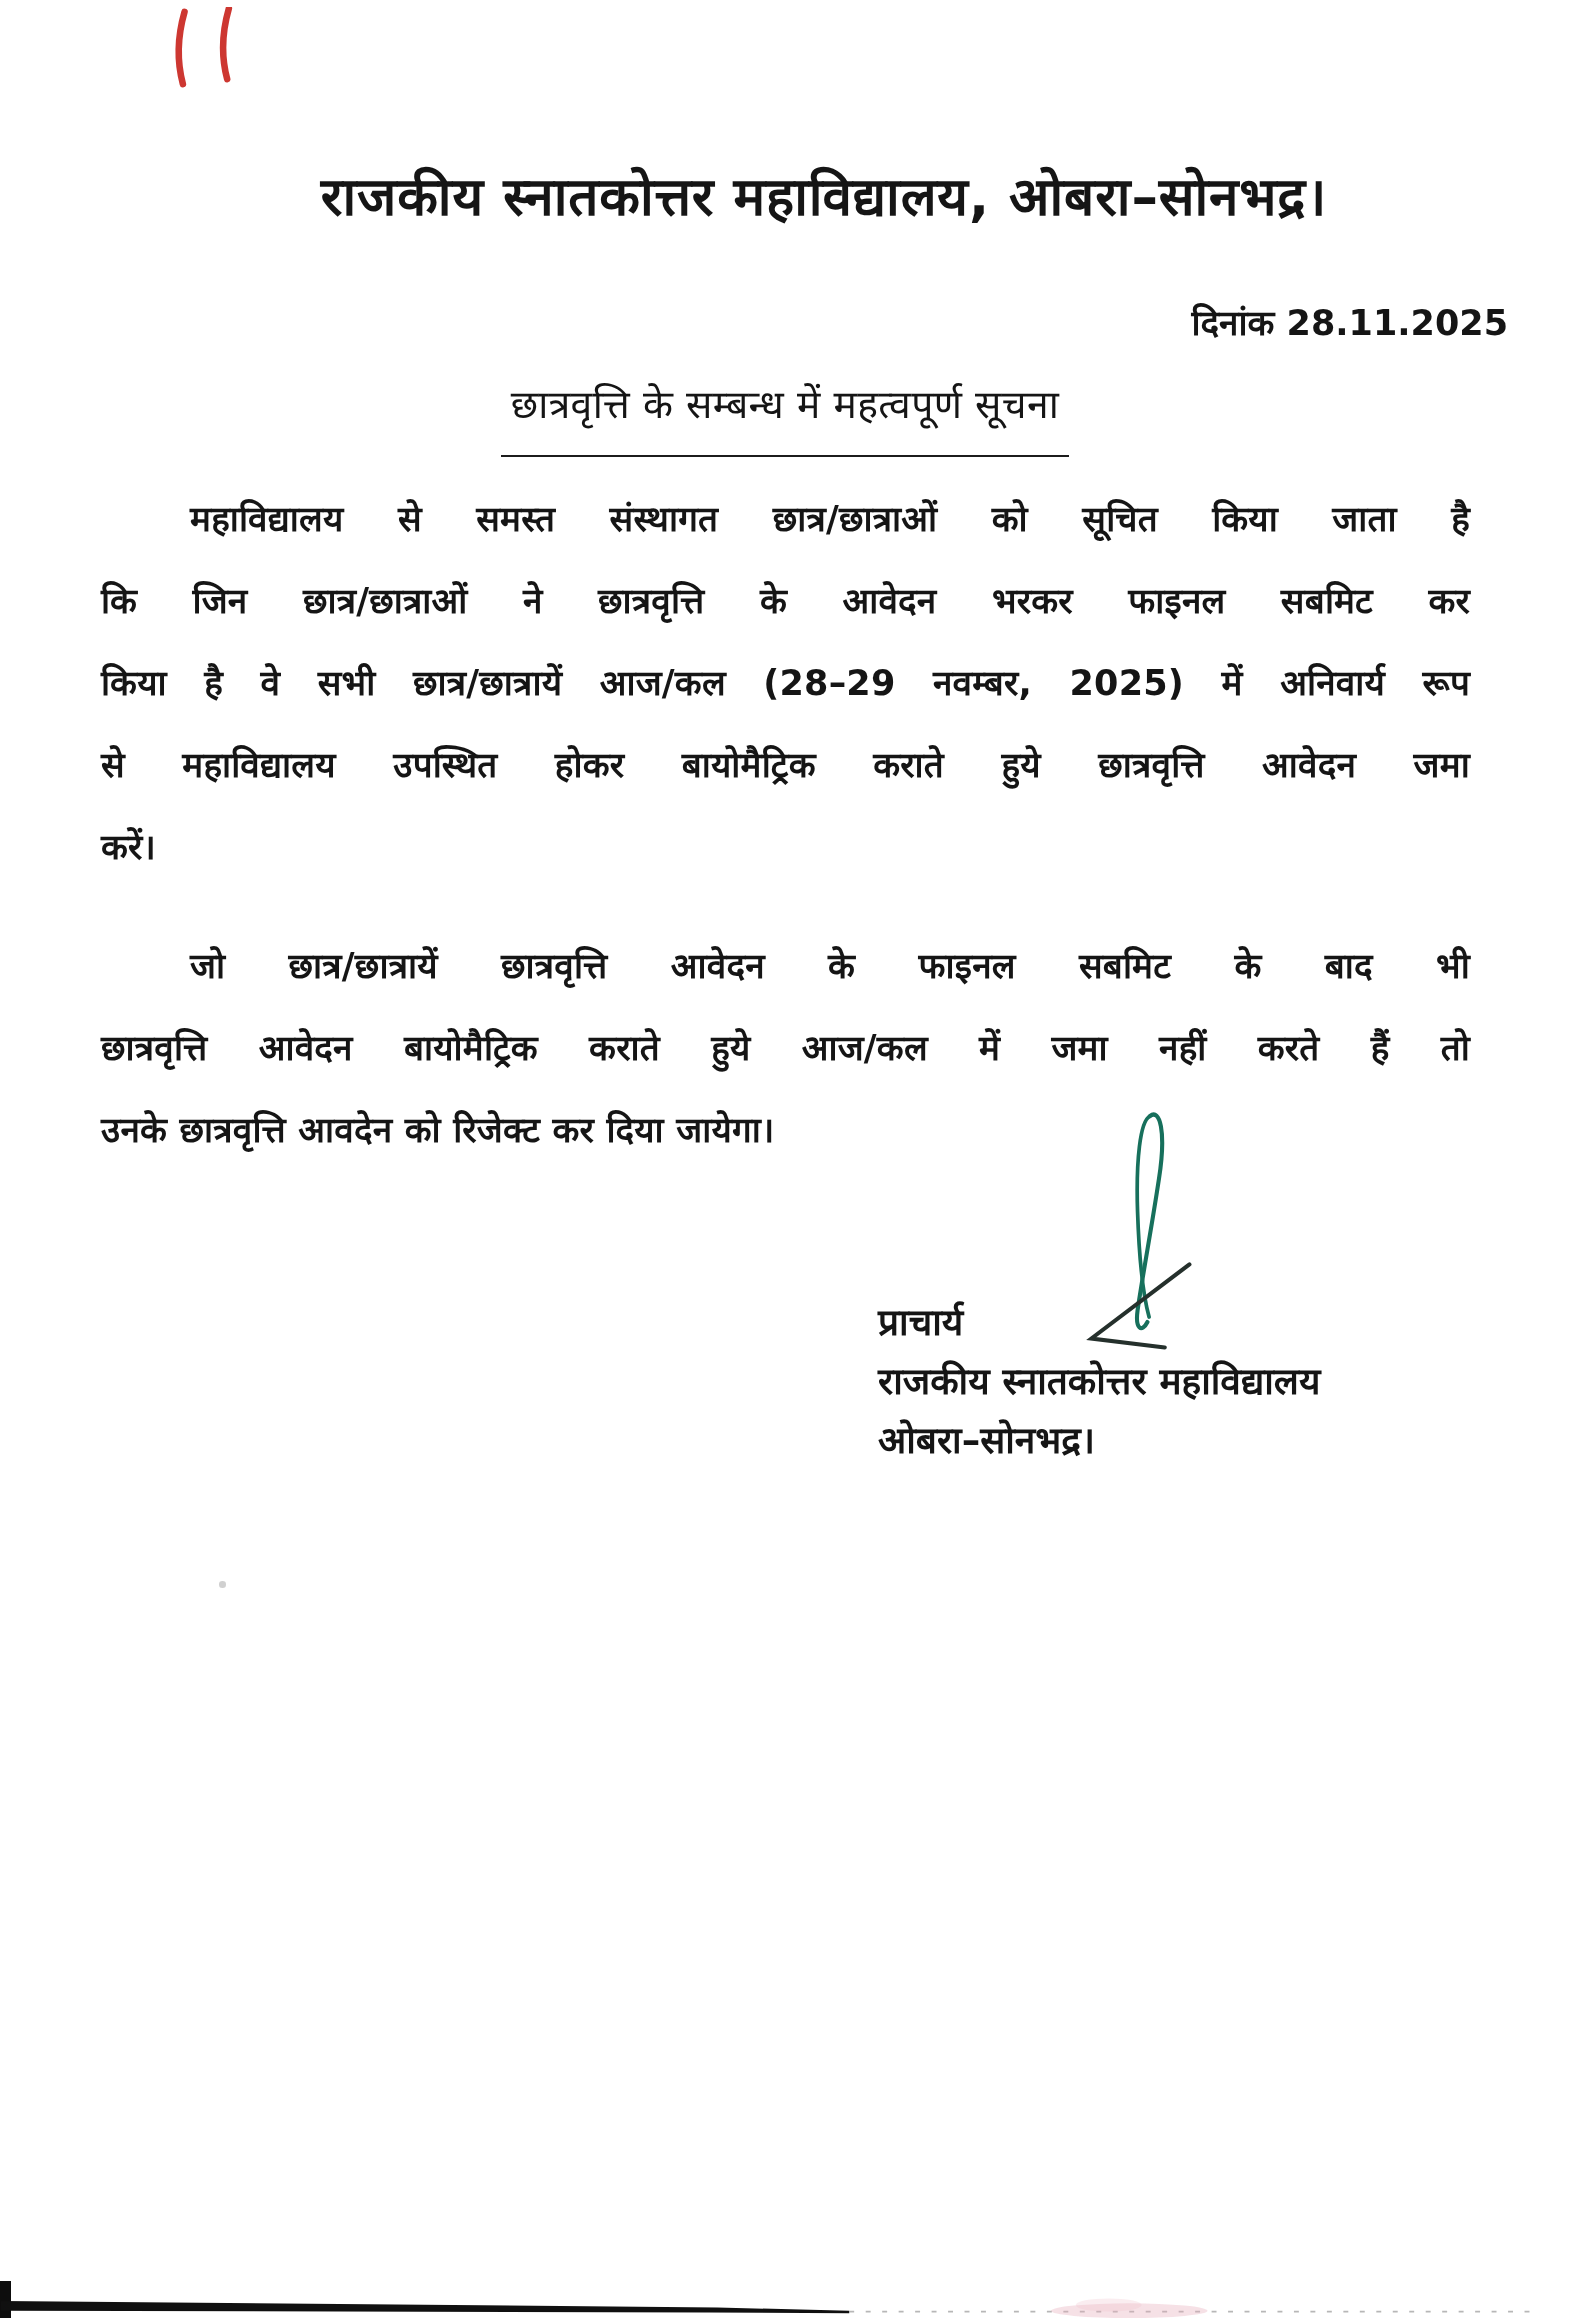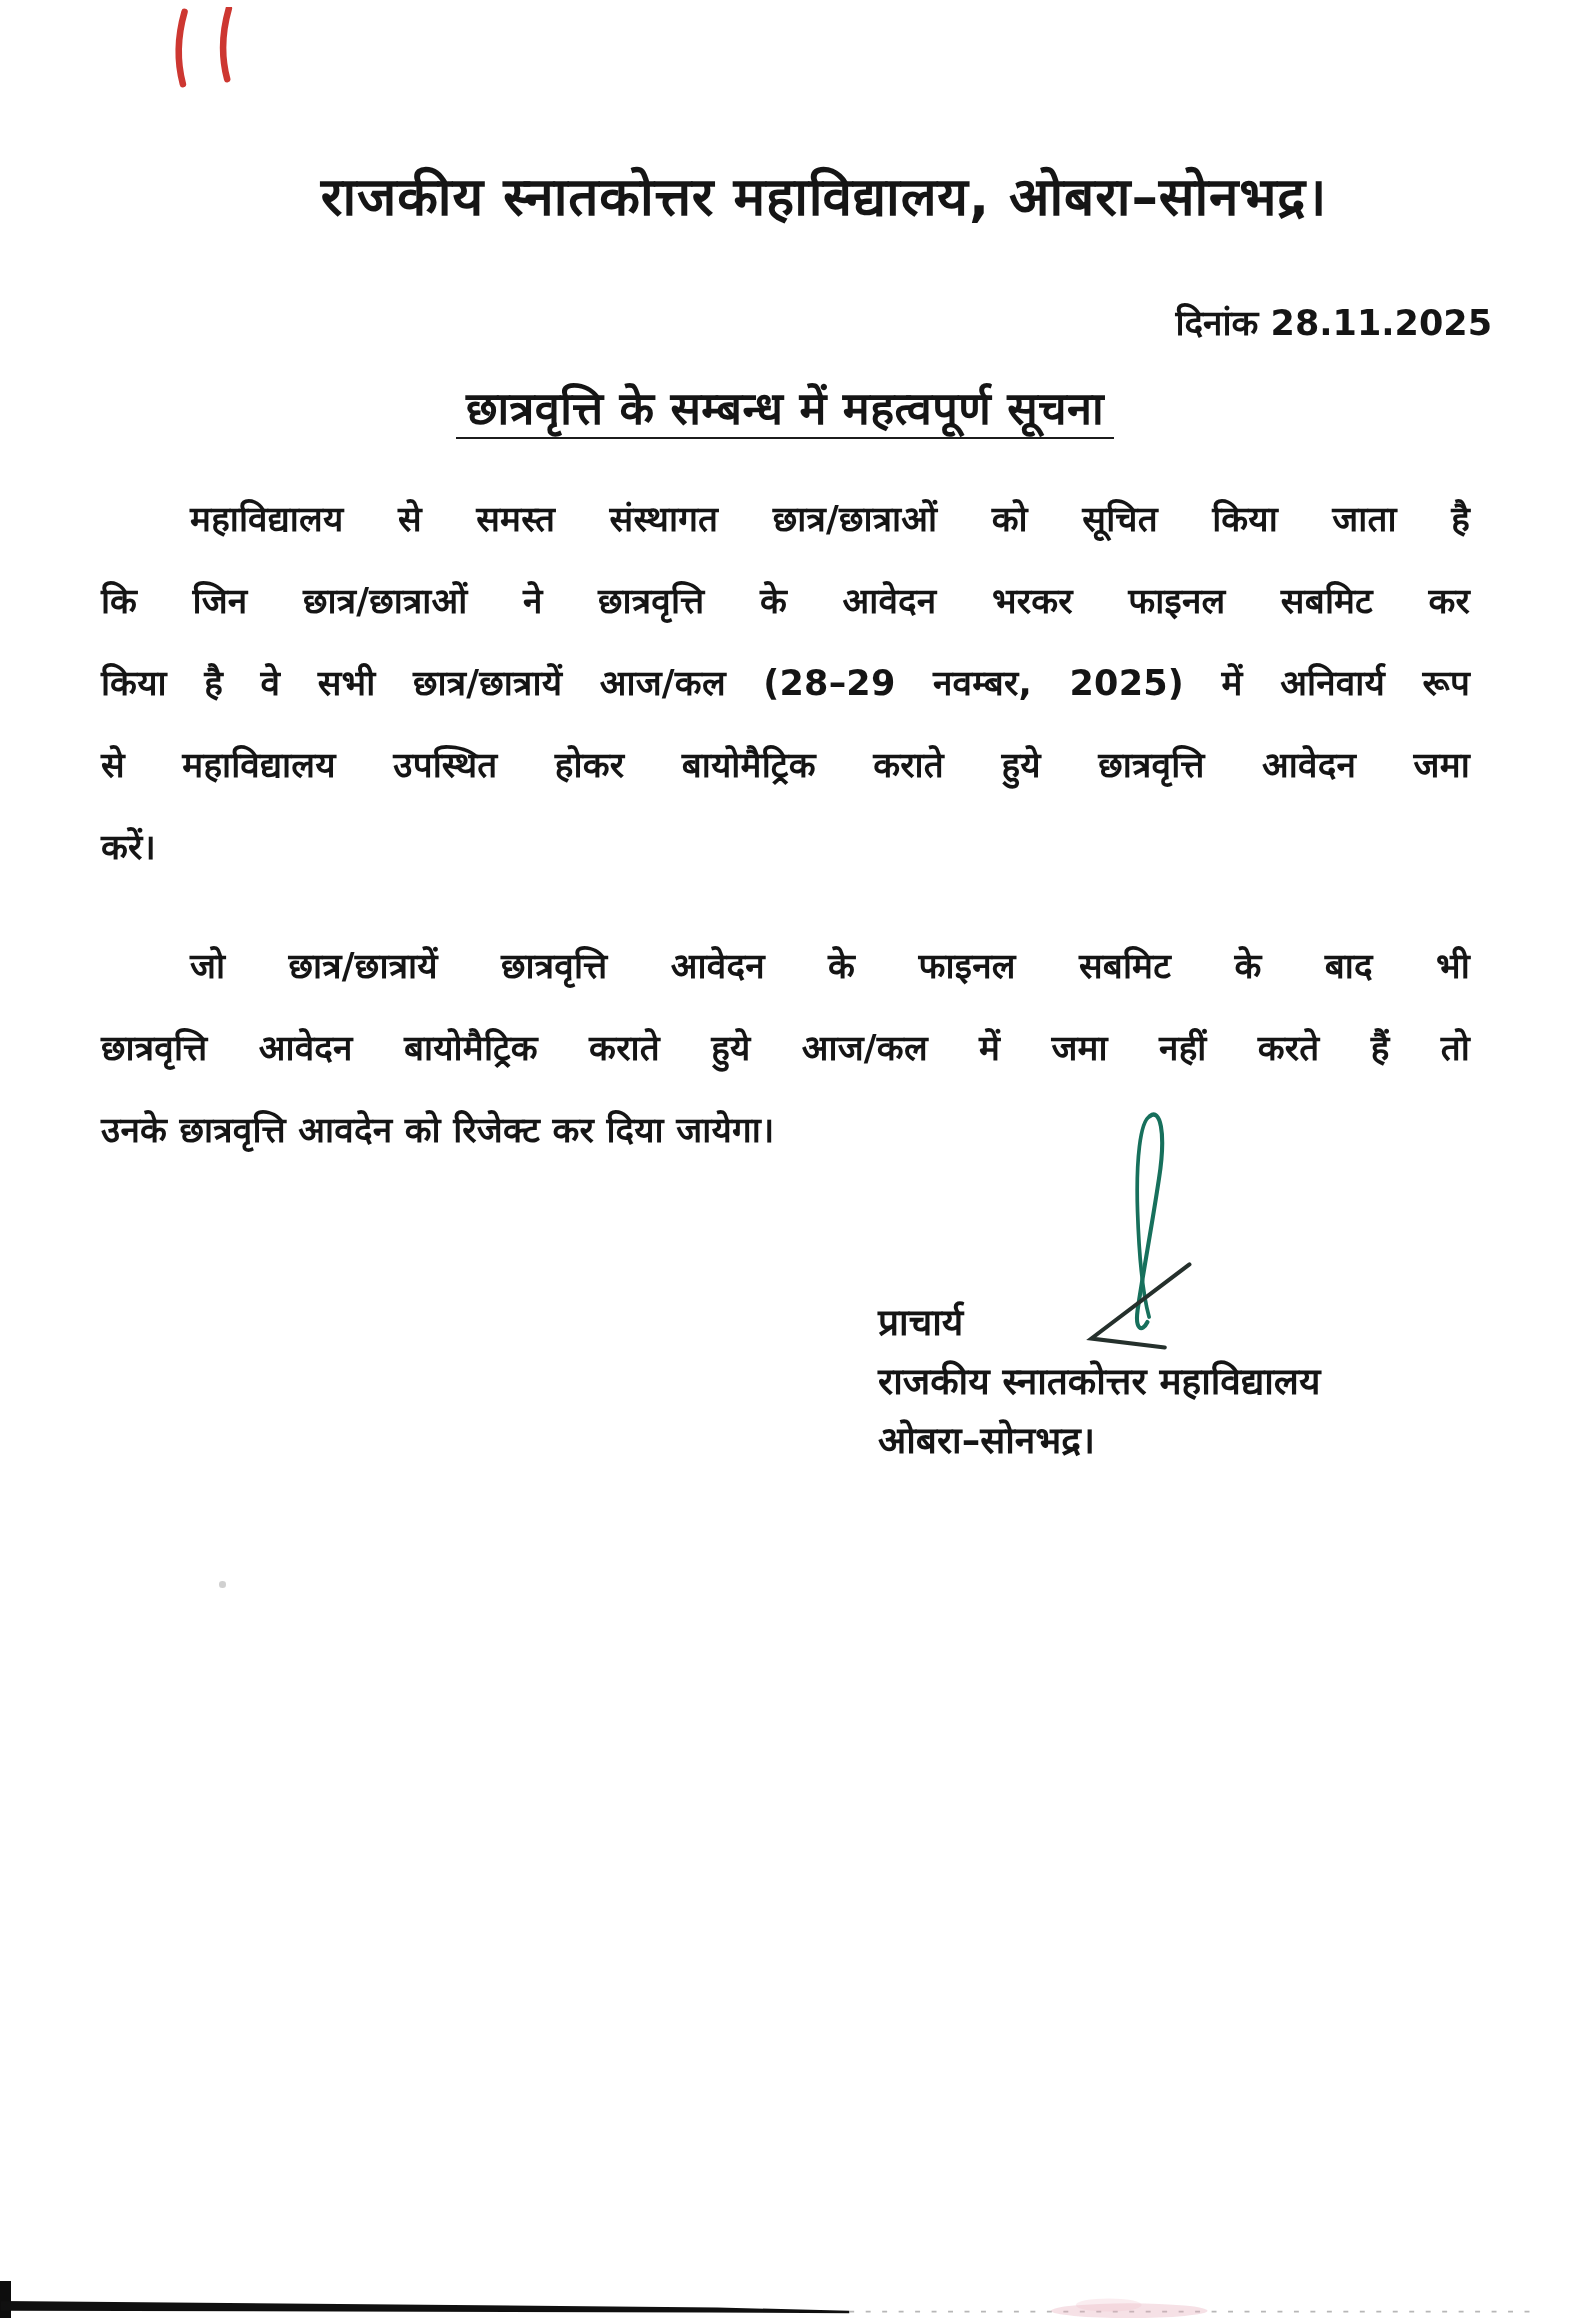--- a/index.html
+++ b/index.html
@@ -30,39 +30,39 @@
     margin-left: 39px;
   }
 
   
   .date-line {
     position: absolute;
     top: 298px;
     left: 0;
     width: 100%;
     box-sizing: border-box;
-    padding-right: 78px;
+    padding-right: 62px;
     text-align: right;
     font-size: 35px;
     font-weight: 600;
   }
 
   
   .heading-wrap {
     position: absolute;
     top: 376px;
     left: 0;
     width: 100%;
     text-align: center;
   }
   .heading {
     display: inline-block;
-    font-size: 45px;
-    font-weight: 700;
-    padding: 0 10px 0 10px;
+    font-size: 39px;
+    font-weight: 400;
+    padding: 0 10px 26px 10px;
     border-bottom: 2.5px solid #1c1c1c;
     letter-spacing: 0.4px;
   }
 
   
   .para {
     position: absolute;
     left: 101px;
     width: 1369px;
     font-size: 35px;

